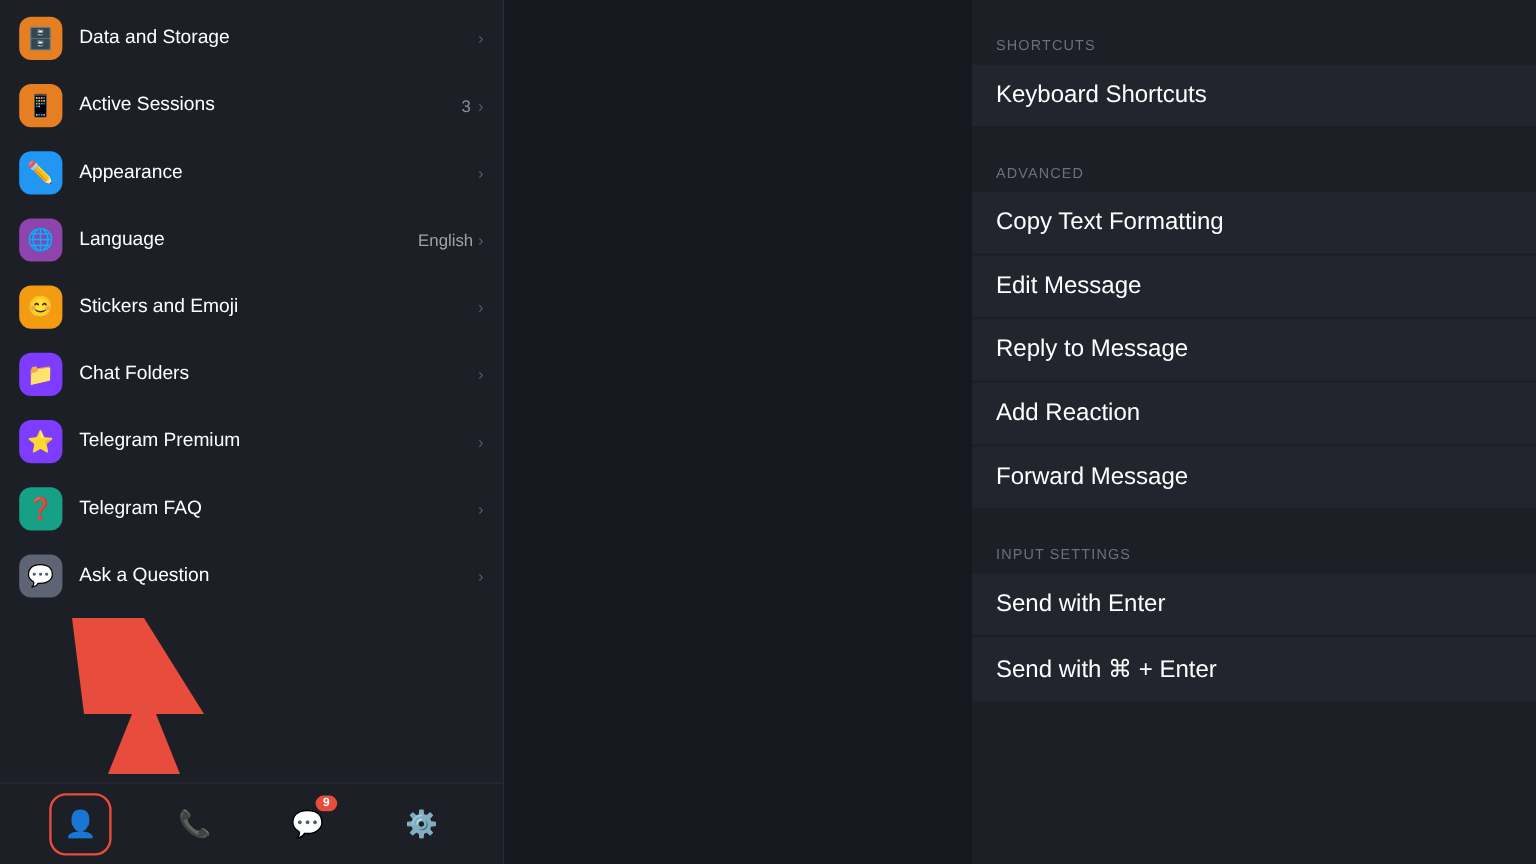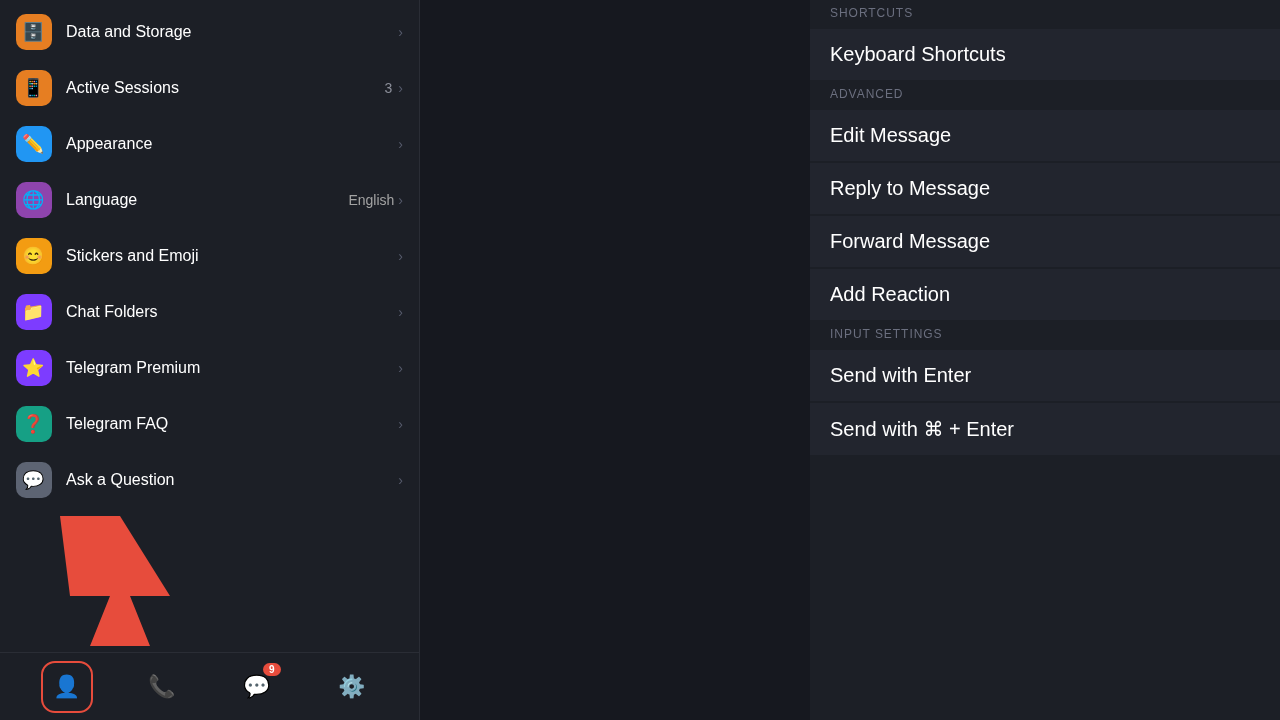--- a/index.html
+++ b/index.html
@@ -137,21 +137,21 @@
       display: flex;
       flex-direction: column;
       padding: 0;
       overflow-y: auto;
     }
 
     .section-header {
       font-size: 12px;
       color: #6b6f7f;
       letter-spacing: 0.08em;
-      padding: 6px 20px 8px 20px;
+      padding: 31px 20px 8px 20px;
       font-weight: 500;
     }
 
     .right-item {
       display: flex;
       align-items: center;
       padding: 14px 20px;
       background: #22252e;
       margin: 1px 0;
       cursor: pointer;
@@ -282,20 +282,21 @@
   </div>
 </div>
 
 <div class="middle-divider"></div>
 
 <div class="right-panel">
 
 <div class="section-header">SHORTCUTS</div>
     <div class="right-item">Keyboard Shortcuts</div>
     <div class="section-header">ADVANCED</div>
+    <div class="right-item">Copy Text Formatting</div>
     <div class="right-item">Edit Message</div>
     <div class="right-item">Reply to Message</div>
+    <div class="right-item">Add Reaction</div>
     <div class="right-item">Forward Message</div>
-    <div class="right-item">Add Reaction</div>
     <div class="section-header">INPUT SETTINGS</div>
     <div class="right-item">Send with Enter</div>
     <div class="right-item">Send with ⌘ + Enter</div>
   </div>
 
 </body></html>

